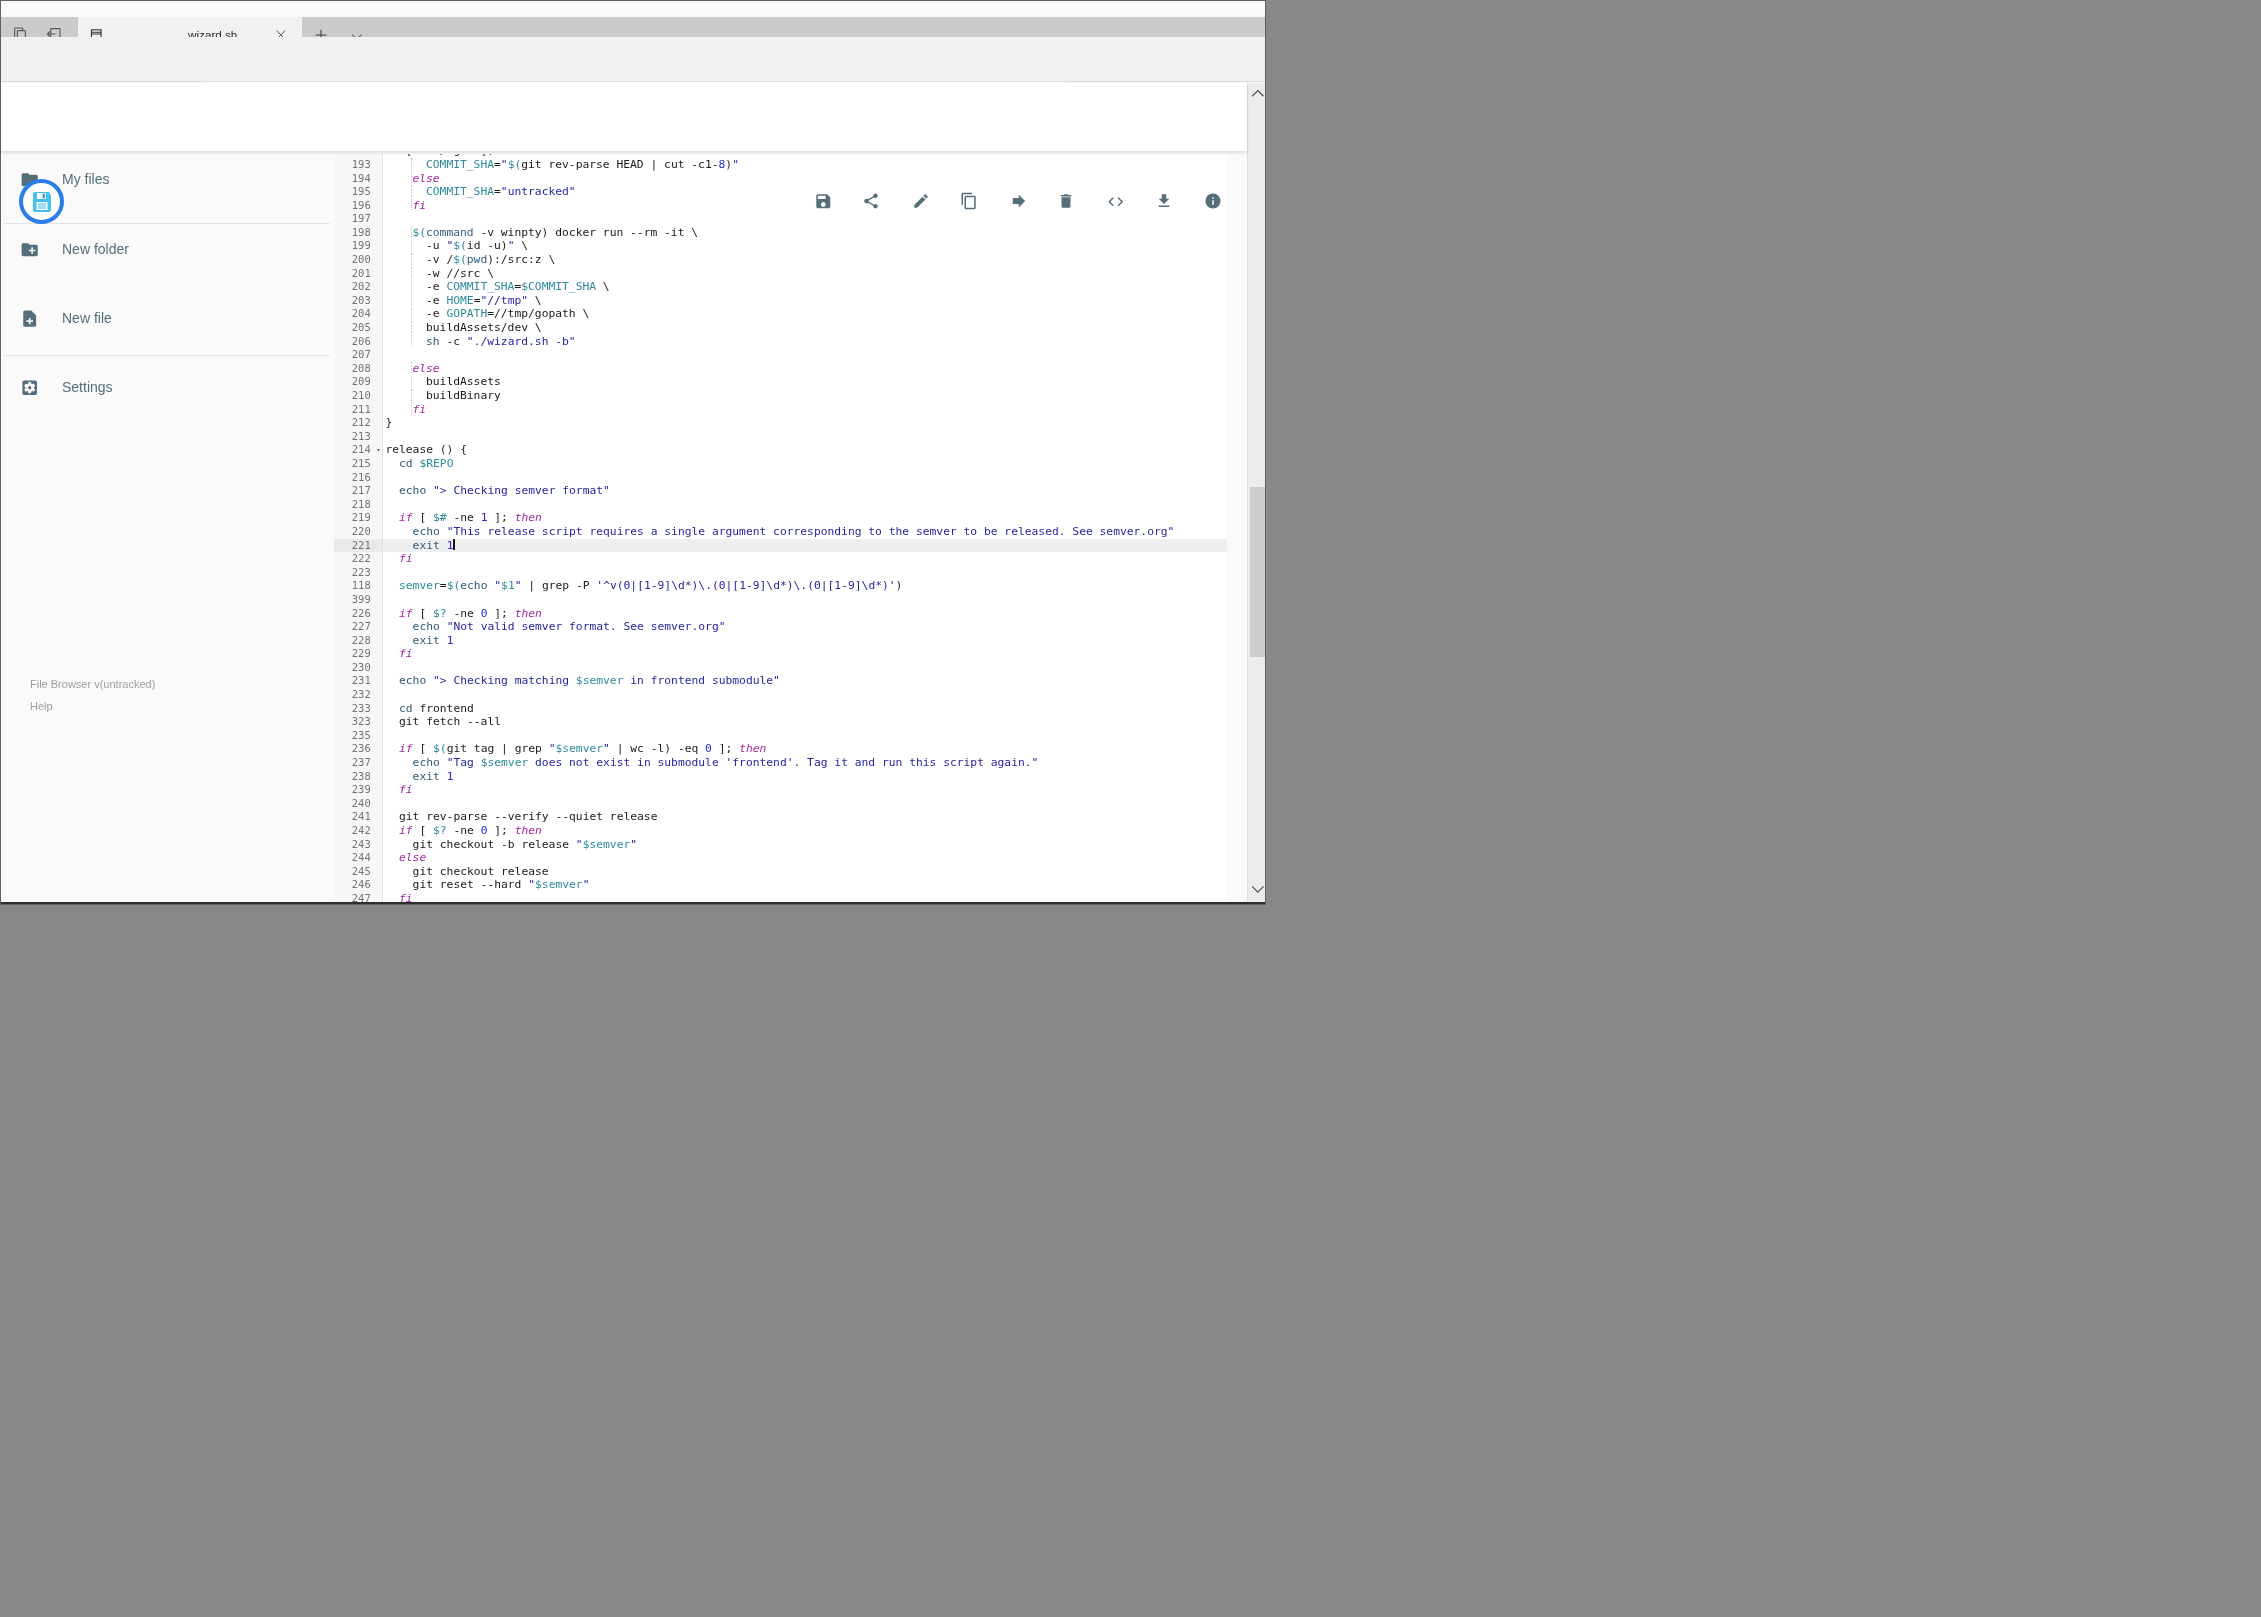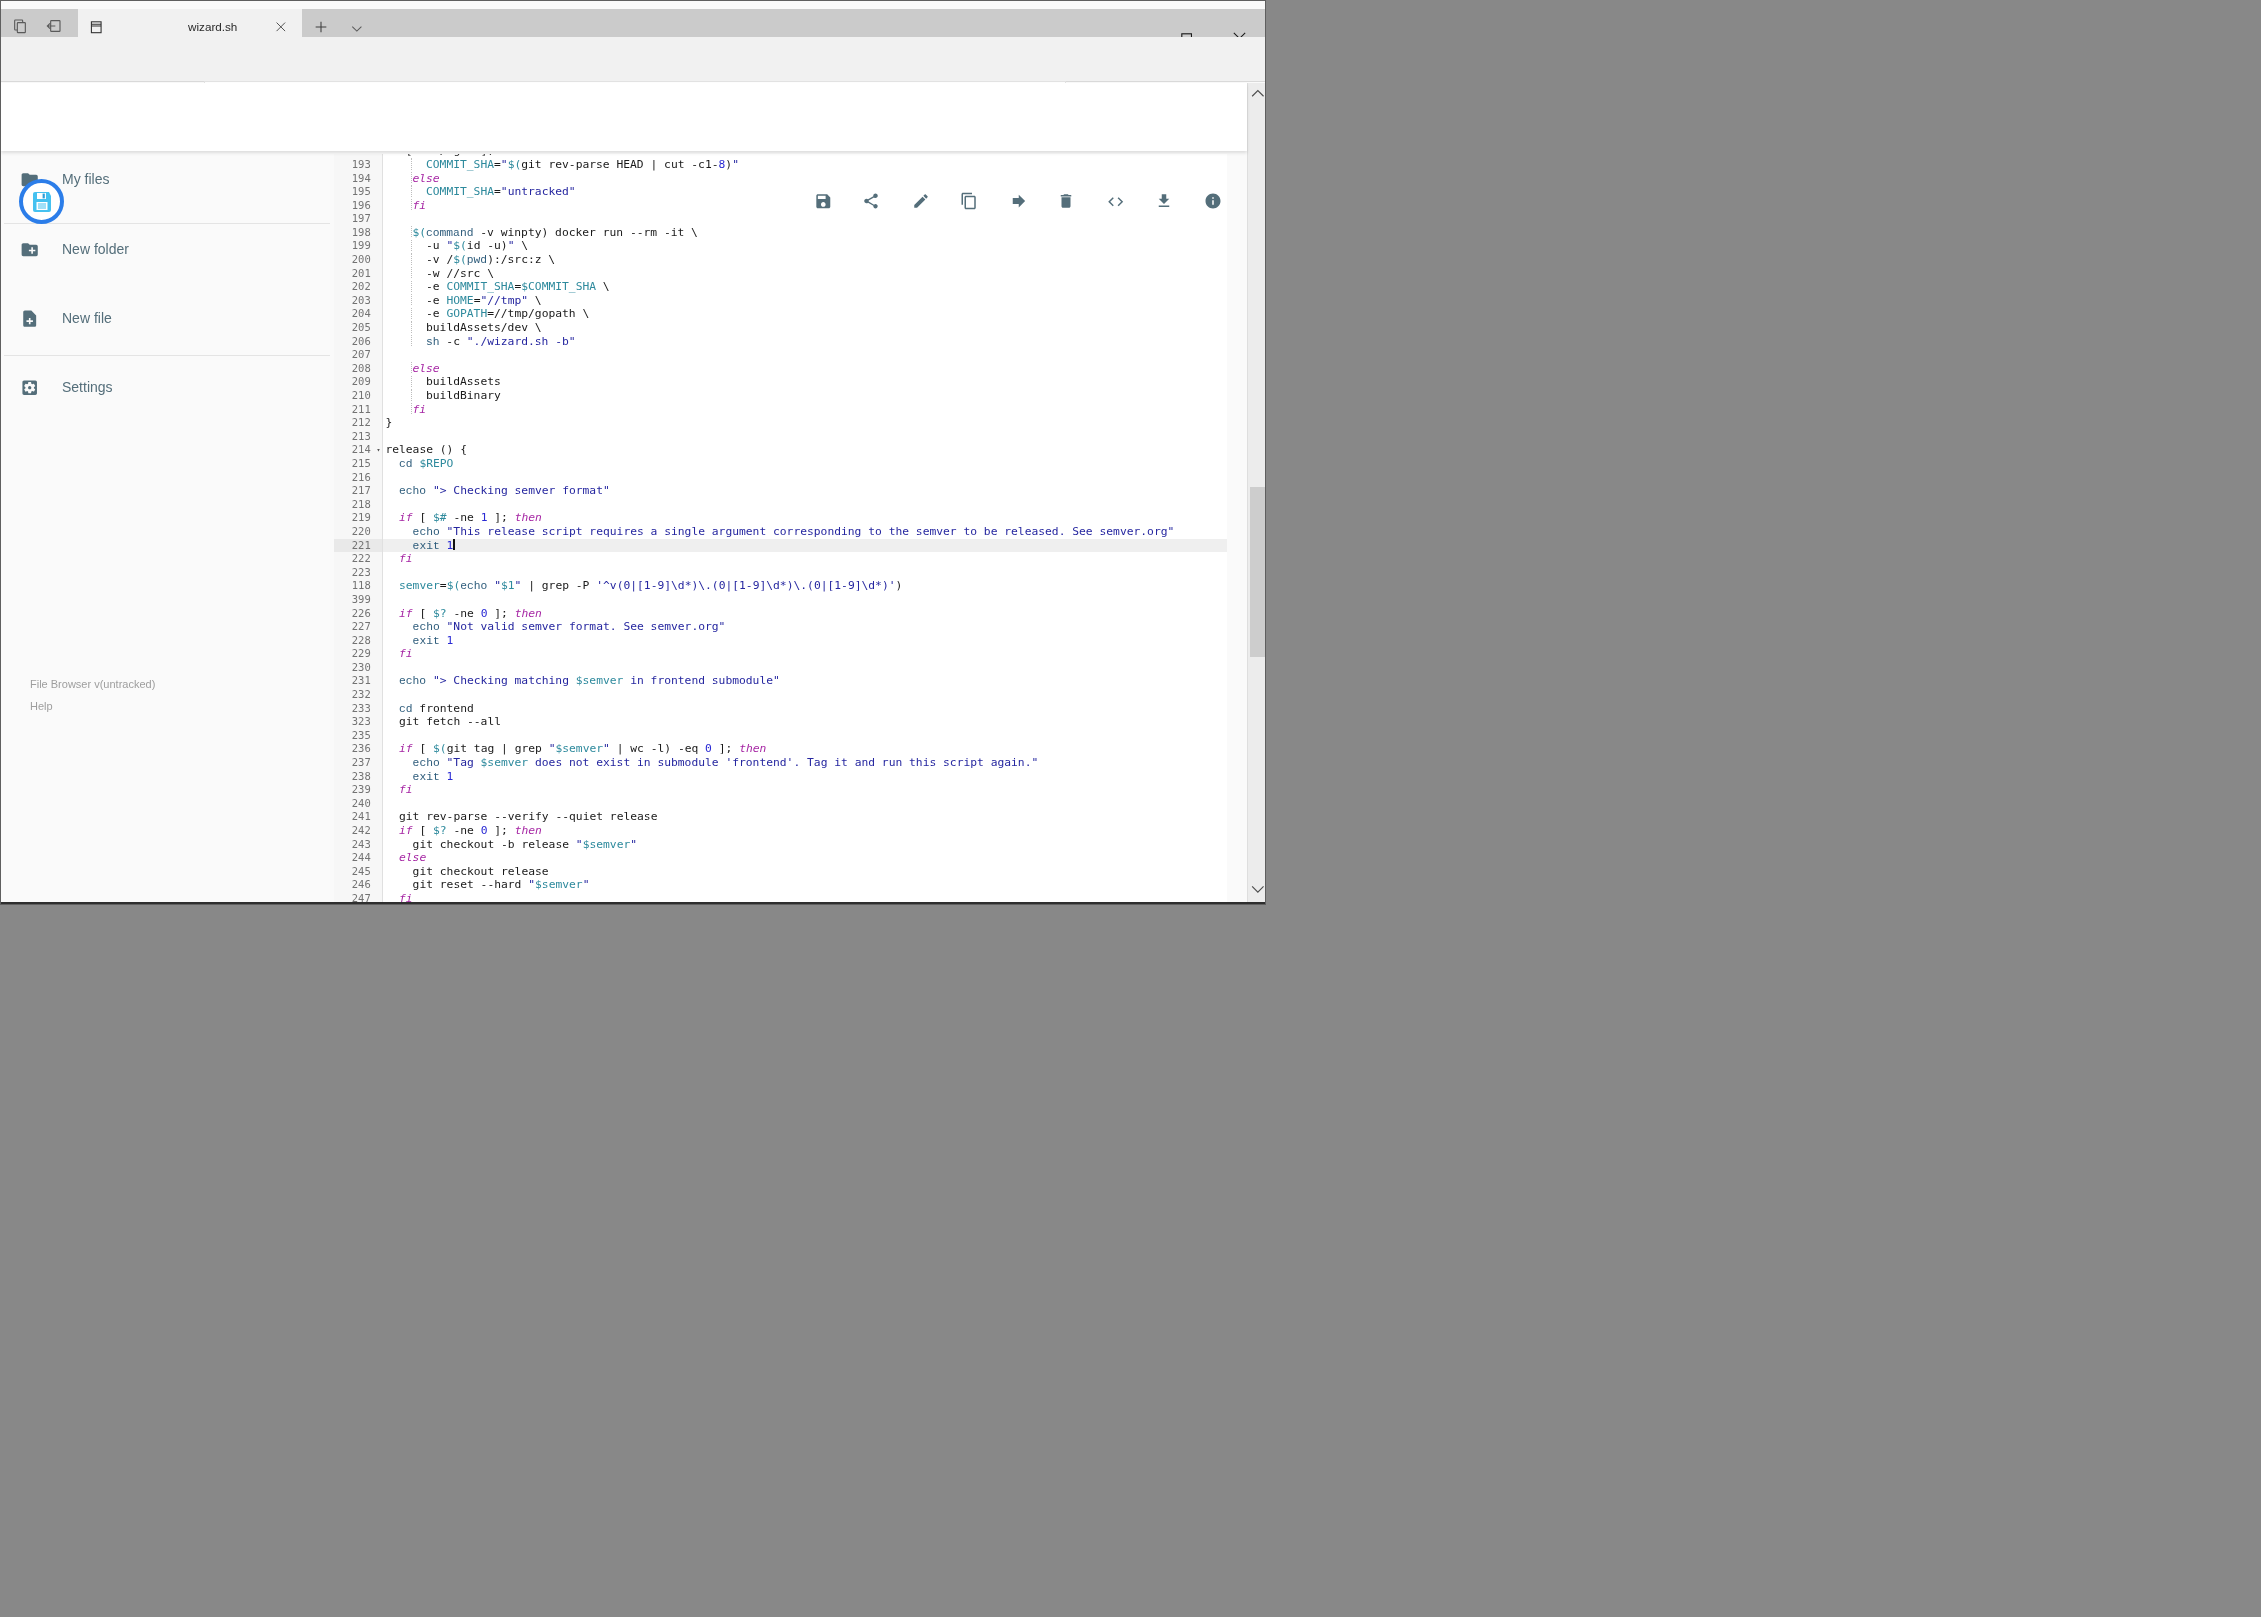--- a/index.html
+++ b/index.html
@@ -1,20 +1,20 @@
 <!DOCTYPE html>
 <html style="font-size:13px"><head>
 <meta charset="utf-8">
 <style>
   html,body{margin:0;padding:0;background:#888;}
   *{box-sizing:border-box;}
   #window{position:relative;width:1266px;height:905px;background:#fafafa;overflow:hidden;
           font-family:"Liberation Sans",sans-serif;border:0.8px solid #5f5f5f;}
   
-  #titlebar{position:absolute;left:0;top:8px;width:100%;height:36px;background:#cbcbcb;}
+  #titlebar{position:absolute;left:0;top:16px;width:100%;height:36px;background:#cbcbcb;}
   .tb-icon{position:absolute;top:9px;color:#5a5a5a;}
   #tab{position:absolute;left:77px;top:0;width:224px;height:36px;background:#f1f1f1;}
   #tab-title{position:absolute;left:110px;top:0;height:36px;line-height:36px;font-size:11.7px;color:#2a2a2a;}
   #win-controls svg{position:absolute;top:12px;}
   #navbar{position:absolute;left:0;top:36px;width:100%;height:45px;background:#f1f1f1;border-bottom:0.8px solid #d9d9d9;}
   .nav-icon{position:absolute;top:50px;}
   #urlbar{position:absolute;left:203px;top:44px;width:862px;height:29px;background:#fff;border:0.8px solid #e2e2e2;}
   #url-divider{position:absolute;left:31px;top:4.8px;width:0.8px;height:19.4px;background:#dcdcdc;}
   #url-text{position:absolute;left:40px;top:0;height:27.4px;line-height:27.4px;font-size:12.5px;white-space:nowrap;}
   #url-domain{color:#1f1f1f;} #url-path{color:#9b9b9b;}
@@ -40,21 +40,21 @@
   #gutter-inner,#code-lines{position:absolute;top:-9.7px;left:0;width:100%;}
   #code-lines{left:49px;width:844px;}
   .gnum{position:relative;height:13.6px;line-height:13.6px;font-family:"DejaVu Sans Mono",monospace;
         font-size:10.5px;color:#737373;text-align:right;padding-right:11.3px;}
   .gnum.active{background:#e9e9e9;}
   .fold{position:absolute;right:1.6px;top:0.8px;font-size:6.5px;color:#555;}
   .line{position:relative;height:13.6px;line-height:13.6px;font-family:"DejaVu Sans Mono",monospace;
         font-size:11.3px;white-space:pre;color:#1a1a1a;padding-left:2.4px;}
   .line.active{background:#efefef;}
   .seg-k{color:var(--kw);font-style:italic;} .seg-v{color:var(--vr);} .seg-s{color:var(--st);}
-  .seg-n{color:var(--nu);} .seg-b{color:var(--bi);font-family:Liberation Mono, monospace;} .seg-p{color:#1a1a1a;}
+  .seg-n{color:var(--nu);} .seg-b{color:var(--bi);} .seg-p{color:#1a1a1a;}
   .seg-t{display:inline-block;width:27px;height:11.3px;margin-bottom:-1.6px;border-right:0.8px dotted #bdbdbd;}
   .cursor{display:inline-block;width:1.3px;height:11.3px;margin-bottom:-1.6px;background:#111;}
   
   #page-scrollbar{position:absolute;left:1246px;top:82px;width:20px;height:820px;background:#ececec;border-left:0.8px solid #dedede;}
   #scroll-thumb{position:absolute;left:2.4px;top:404px;width:15.3px;height:170px;background:#cdcdcd;}
   .scroll-arrow{position:absolute;left:3.2px;}
   #bottom-strip{position:absolute;left:0;top:901px;width:100%;height:4px;background:#2e2e2e;z-index:20;}
   svg{display:block;}
 </style>
 </head>

